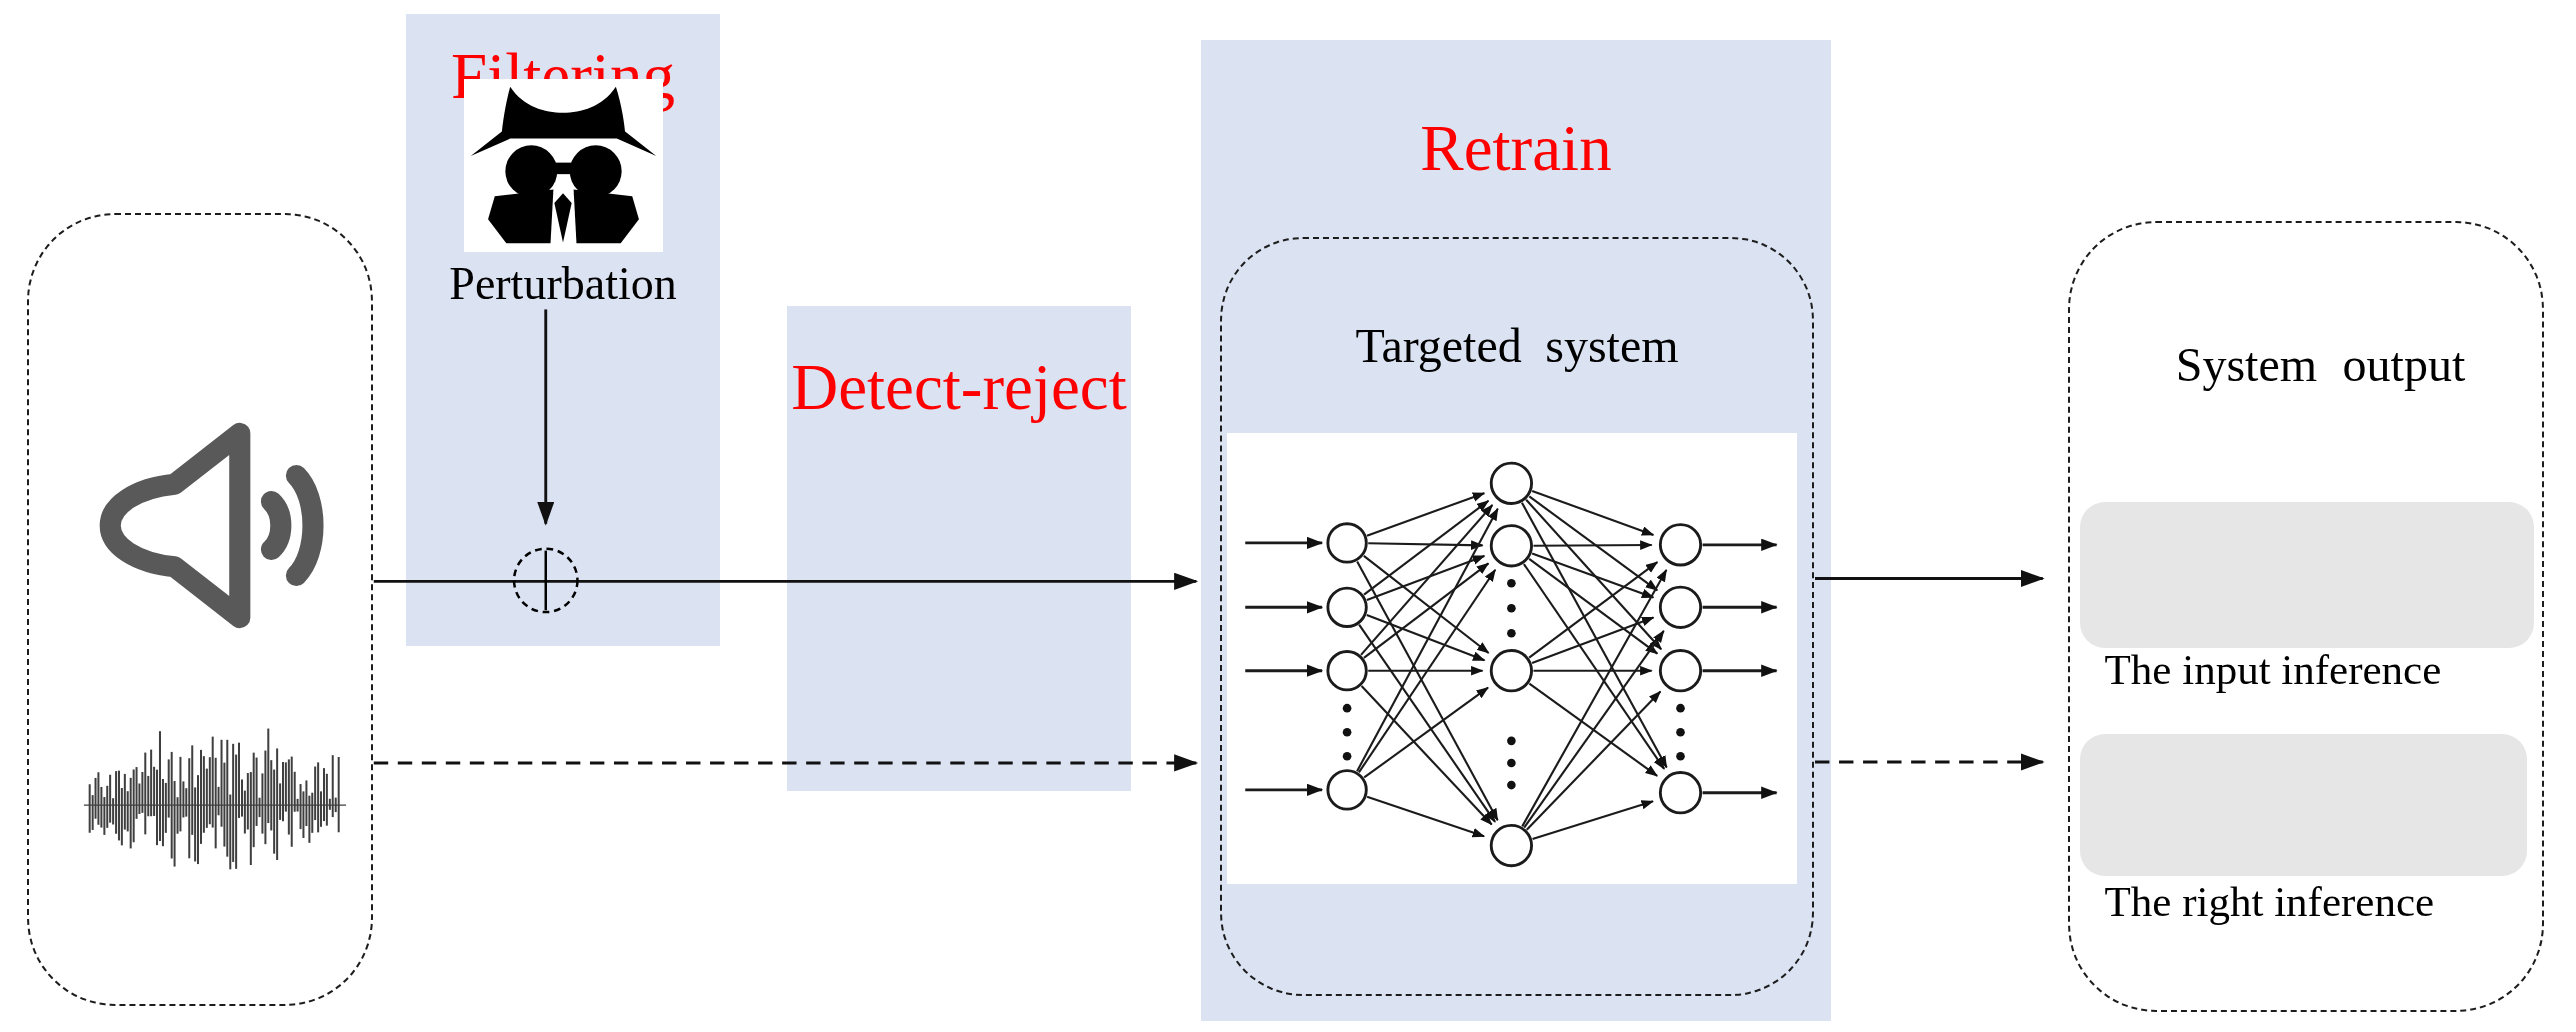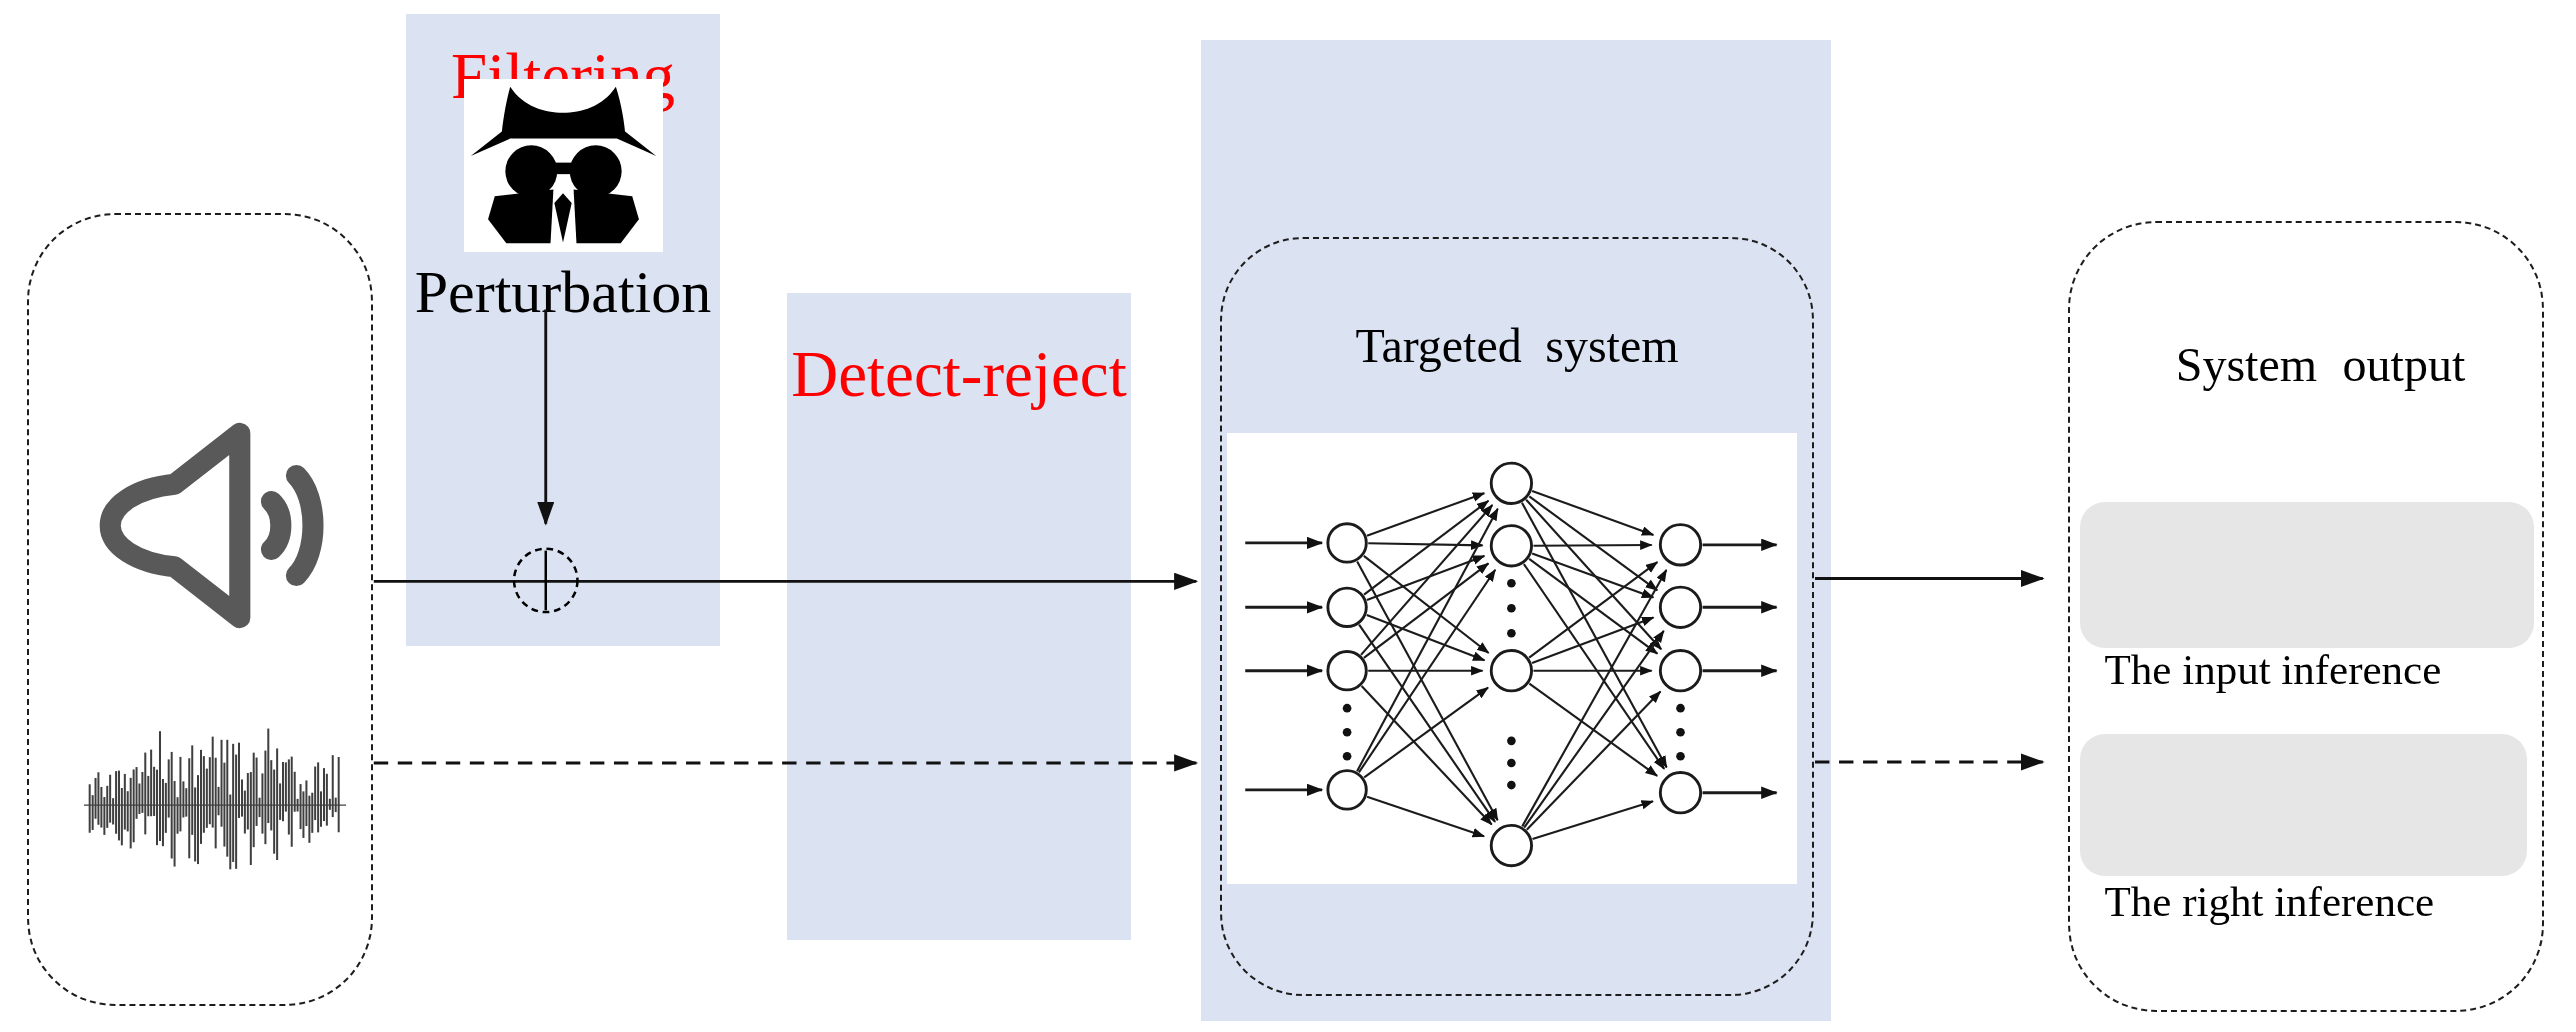--- a/index.html
+++ b/index.html
@@ -22,22 +22,22 @@
   .black-label{
     position:absolute;left:0;width:100%;text-align:center;
     color:#000;font-size:48px;line-height:1.1;word-spacing:13.5px;white-space:nowrap;
   }
   .io-box{
     position:absolute;border:2.9px dashed #1c1c1c;border-radius:88px;background:#fff;box-sizing:border-box;
   }
   #filtering-panel{left:406px;top:14.4px;width:314px;height:632px;}
   #filtering-label{top:27px;}
   #spy-wrap{position:absolute;left:58px;top:65px;width:199px;height:173px;background:#ffffff;}
-  #perturbation-label{top:245px;font-size:60px;}
-  #detect-panel{left:787px;top:293px;width:344px;height:647px;}
+  #perturbation-label{top:245px;font-size:46px;}
+  #detect-panel{left:787px;top:306px;width:344px;height:485px;}
   #detect-label{top:46px;}
   #retrain-panel{left:1201px;top:40px;width:630px;height:981px;}
   #retrain-label{top:73px;}
   #targeted-box{
     position:absolute;left:19px;top:197px;width:594px;height:759px;box-sizing:border-box;
     border:2.9px dashed #1c1c1c;border-radius:83px;background:transparent;
   }
   #targeted-label{top:81px;word-spacing:11.5px;}
   #net-rect{position:absolute;left:26px;top:393px;width:570px;height:451px;background:#ffffff;}
   #system-input-box{left:27px;top:213px;width:346px;height:793px;}
@@ -84,20 +84,21 @@
       </svg>
     </div>
     <div class="black-label" id="perturbation-label">Perturbation</div>
   </div>
 
   <div class="panel" id="detect-panel">
     <div class="red-label" id="detect-label">Detect-reject</div>
   </div>
 
   <div class="panel" id="retrain-panel">
+    <div class="red-label" id="retrain-label">Retrain</div>
     <div id="targeted-box">
       <div class="black-label" id="targeted-label">Targeted system</div>
     </div>
     <div id="net-rect"></div>
   </div>
 
   <div class="io-box" id="system-input-box">
     <svg id="speaker-svg" width="250" height="215" viewBox="0 0 260 224">
       <g stroke="#595959" stroke-width="22" fill="none" stroke-linejoin="round" stroke-linecap="round">
         <path d="M160,16 L160,208 L92,155 C52,151 25,133 25,112 C25,91 52,73 92,69 L160,16 Z"></path>

